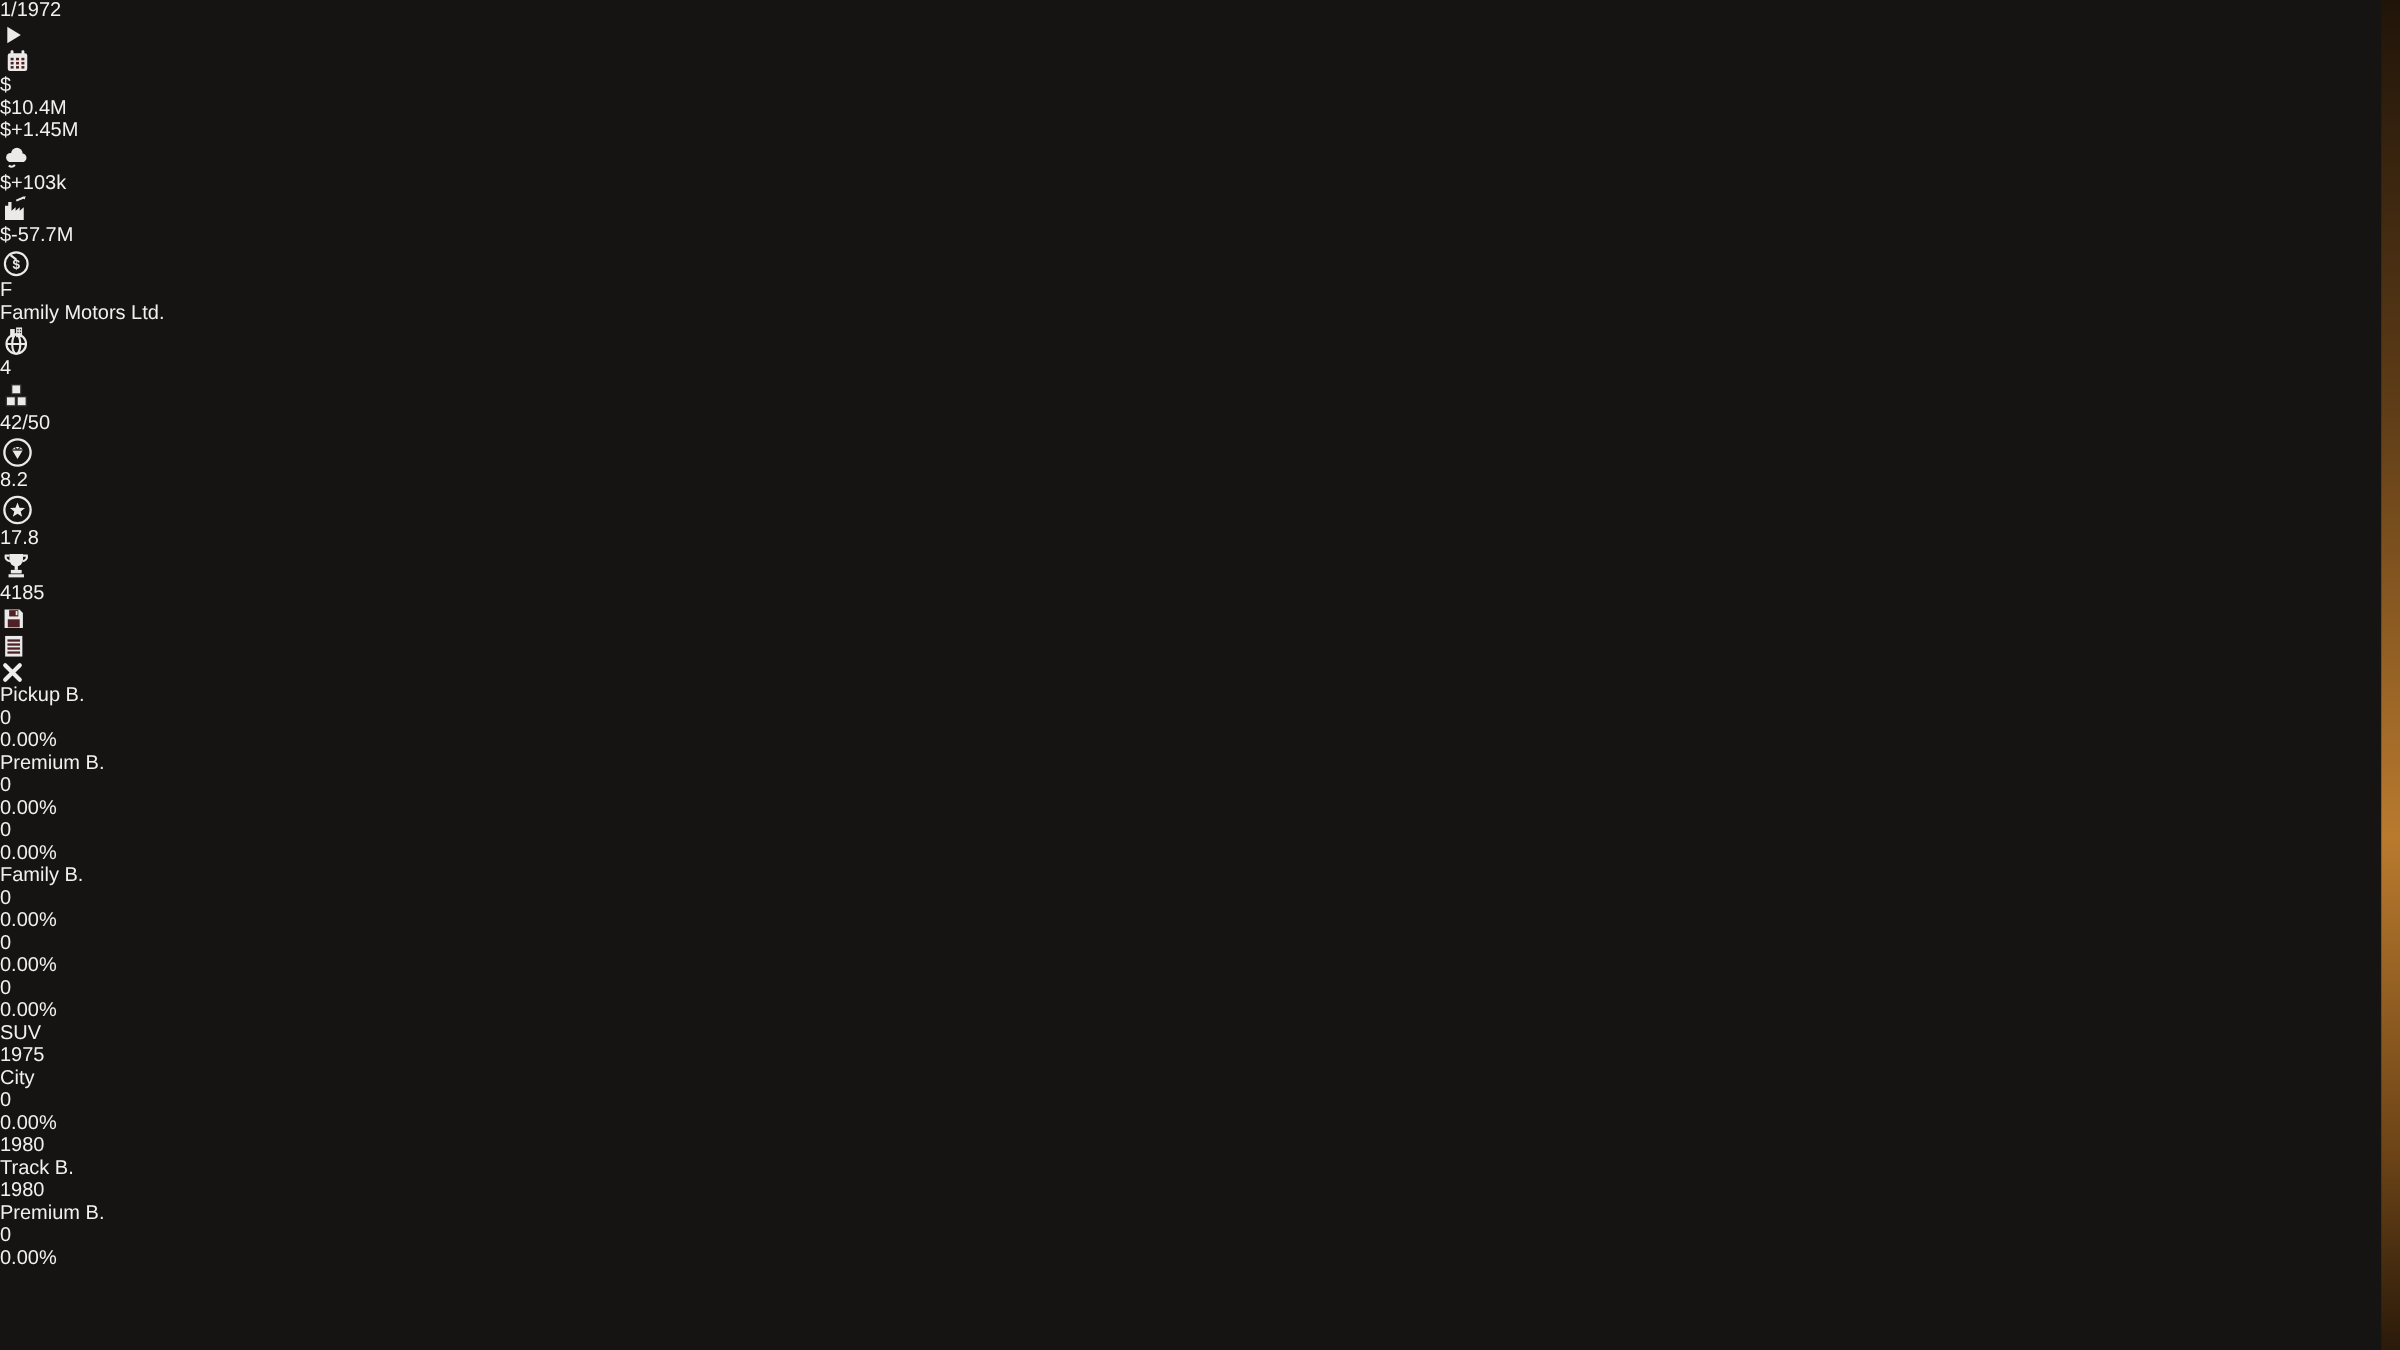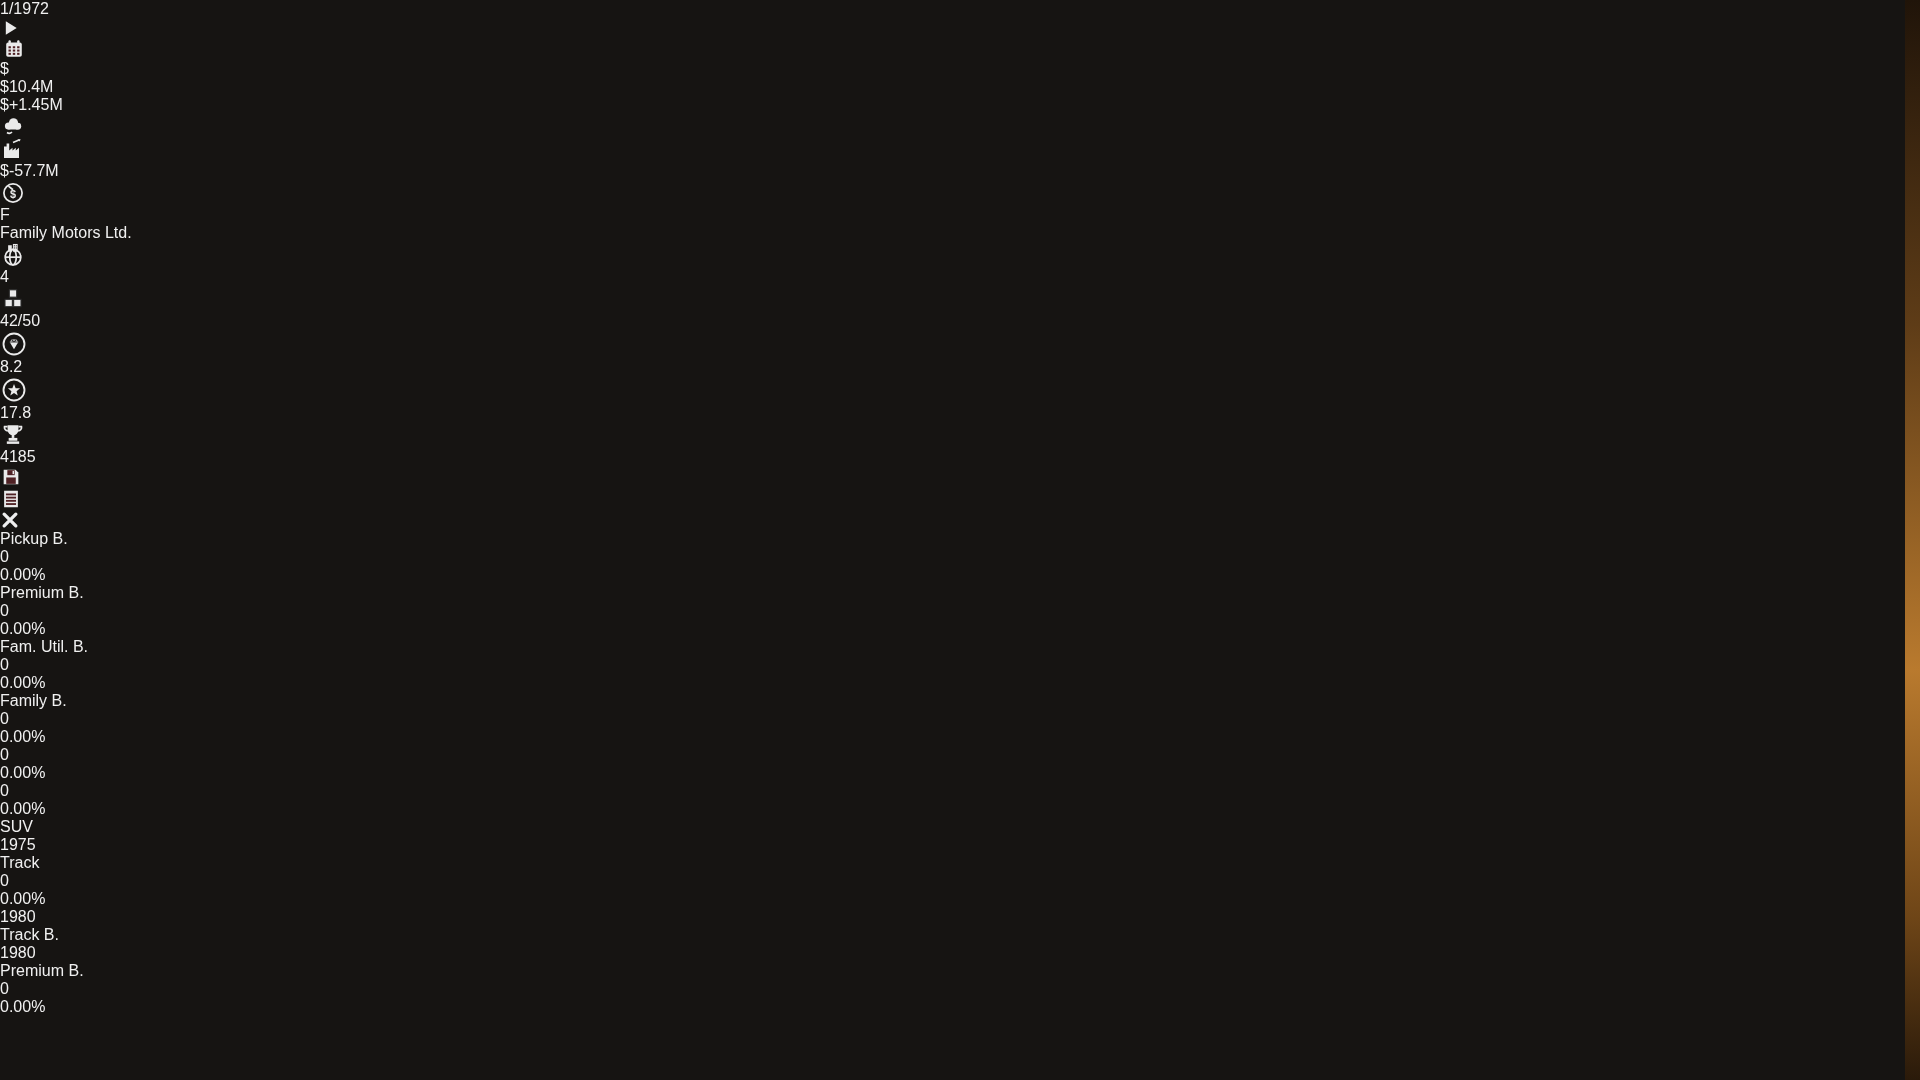--- a/index.html
+++ b/index.html
@@ -86,20 +86,21 @@
     <svg width="26" height="24" viewBox="0 0 24 24">
         <g class="icf">
       <circle cx="7.5" cy="12" r="3.6"></circle>
           <circle cx="12.5" cy="8.8" r="4.6"></circle>
           <circle cx="16.8" cy="12.2" r="3.4"></circle>
       <rect x="5.5" y="11" width="13.5" height="4.6" rx="2.3"></rect>
         </g>
       <path class="ic" d="M6 18.5 c2 1.5 4 .5 5 -.5" stroke-width="1.4"></path>
       </svg>
   </div>
+  <div class="tb-val green">$+103k</div>
 
   <div style="width:96px"></div>
 
   <div class="tb-ico">
     <svg width="24" height="24" viewBox="0 0 24 24">
         <path class="icf" d="M4 20 V8.5 h2.6 V5.5 h2.6 v7 l3.3 -2.8 v2.8 l3.3 -2.8 v2.8 l3.2 -2.8 V20 Z"></path>
       <path class="ic" d="M13 4.5 l6 -2.5" stroke-width="1.5"></path>
         <polygon class="icf" points="20.5,1 17.5,1.6 19.8,3.6"></polygon>
       </svg>
   </div>
@@ -216,21 +217,20 @@
         <div class="c-p">0.00%</div>
       </div>
 
       <div class="cell" data-state="active">
         <div class="c-h">Premium B.</div>
         <div class="c-v">0</div>
         <div class="c-p">0.00%</div>
       </div>
 
       <div class="cell" data-state="active">
-        <div class="c-h">Fam. Util. B.</div>
         <div class="c-v">0</div>
         <div class="c-p">0.00%</div>
       </div>
 
       <div class="cell" data-state="active">
         <div class="c-h">Family B.</div>
         <div class="c-v">0</div>
         <div class="c-p">0.00%</div>
       </div>
 
@@ -244,21 +244,21 @@
         <div class="c-p">0.00%</div>
       </div>
 
       <div class="cell" data-state="locked">
         <div class="c-h">SUV</div>
         <div class="c-v">1975</div>
         <div class="c-p"></div>
       </div>
 
       <div class="cell" data-state="active">
-        <div class="c-h">Track</div>
+        <div class="c-h">City</div>
         <div class="c-v">0</div>
         <div class="c-p">0.00%</div>
       </div>
 
       <div class="cell" data-state="locked">
         <div class="c-v">1980</div>
         <div class="c-p"></div>
       </div>
 
       <div class="cell" data-state="locked">

